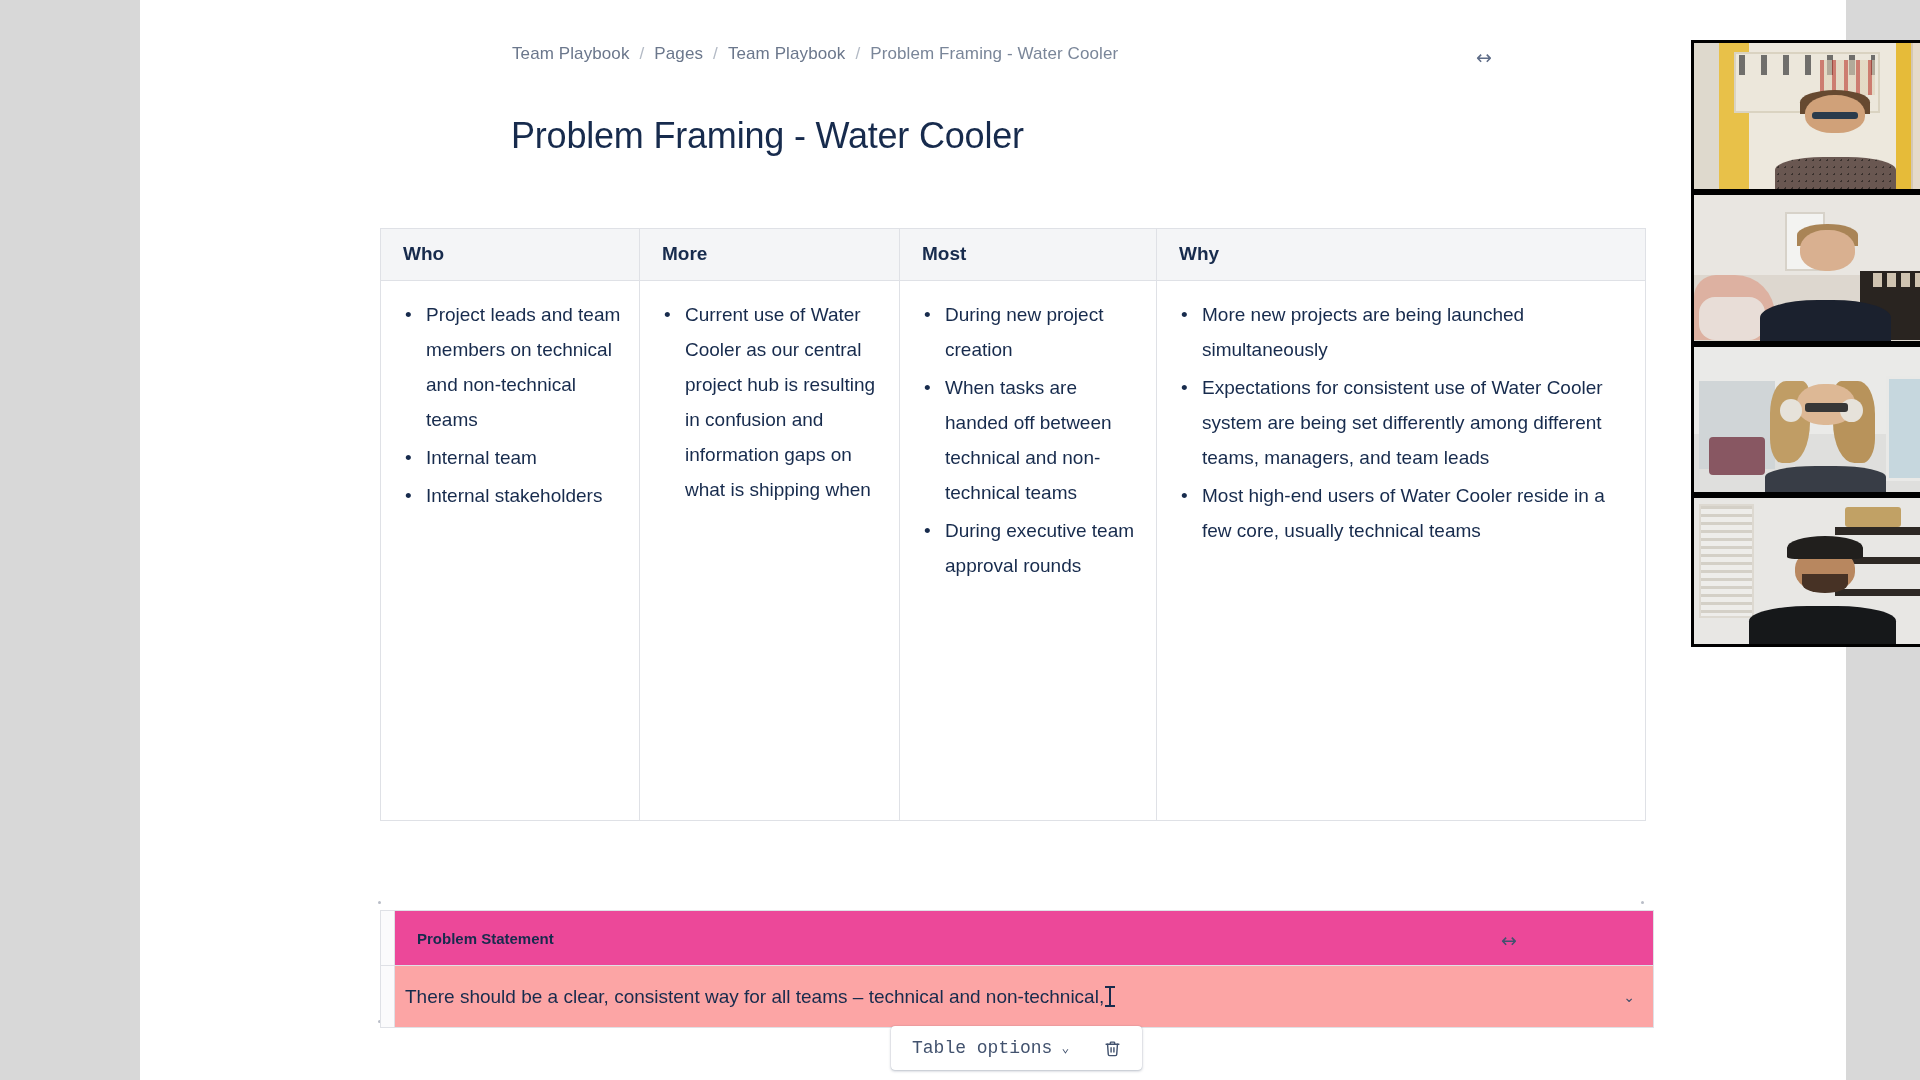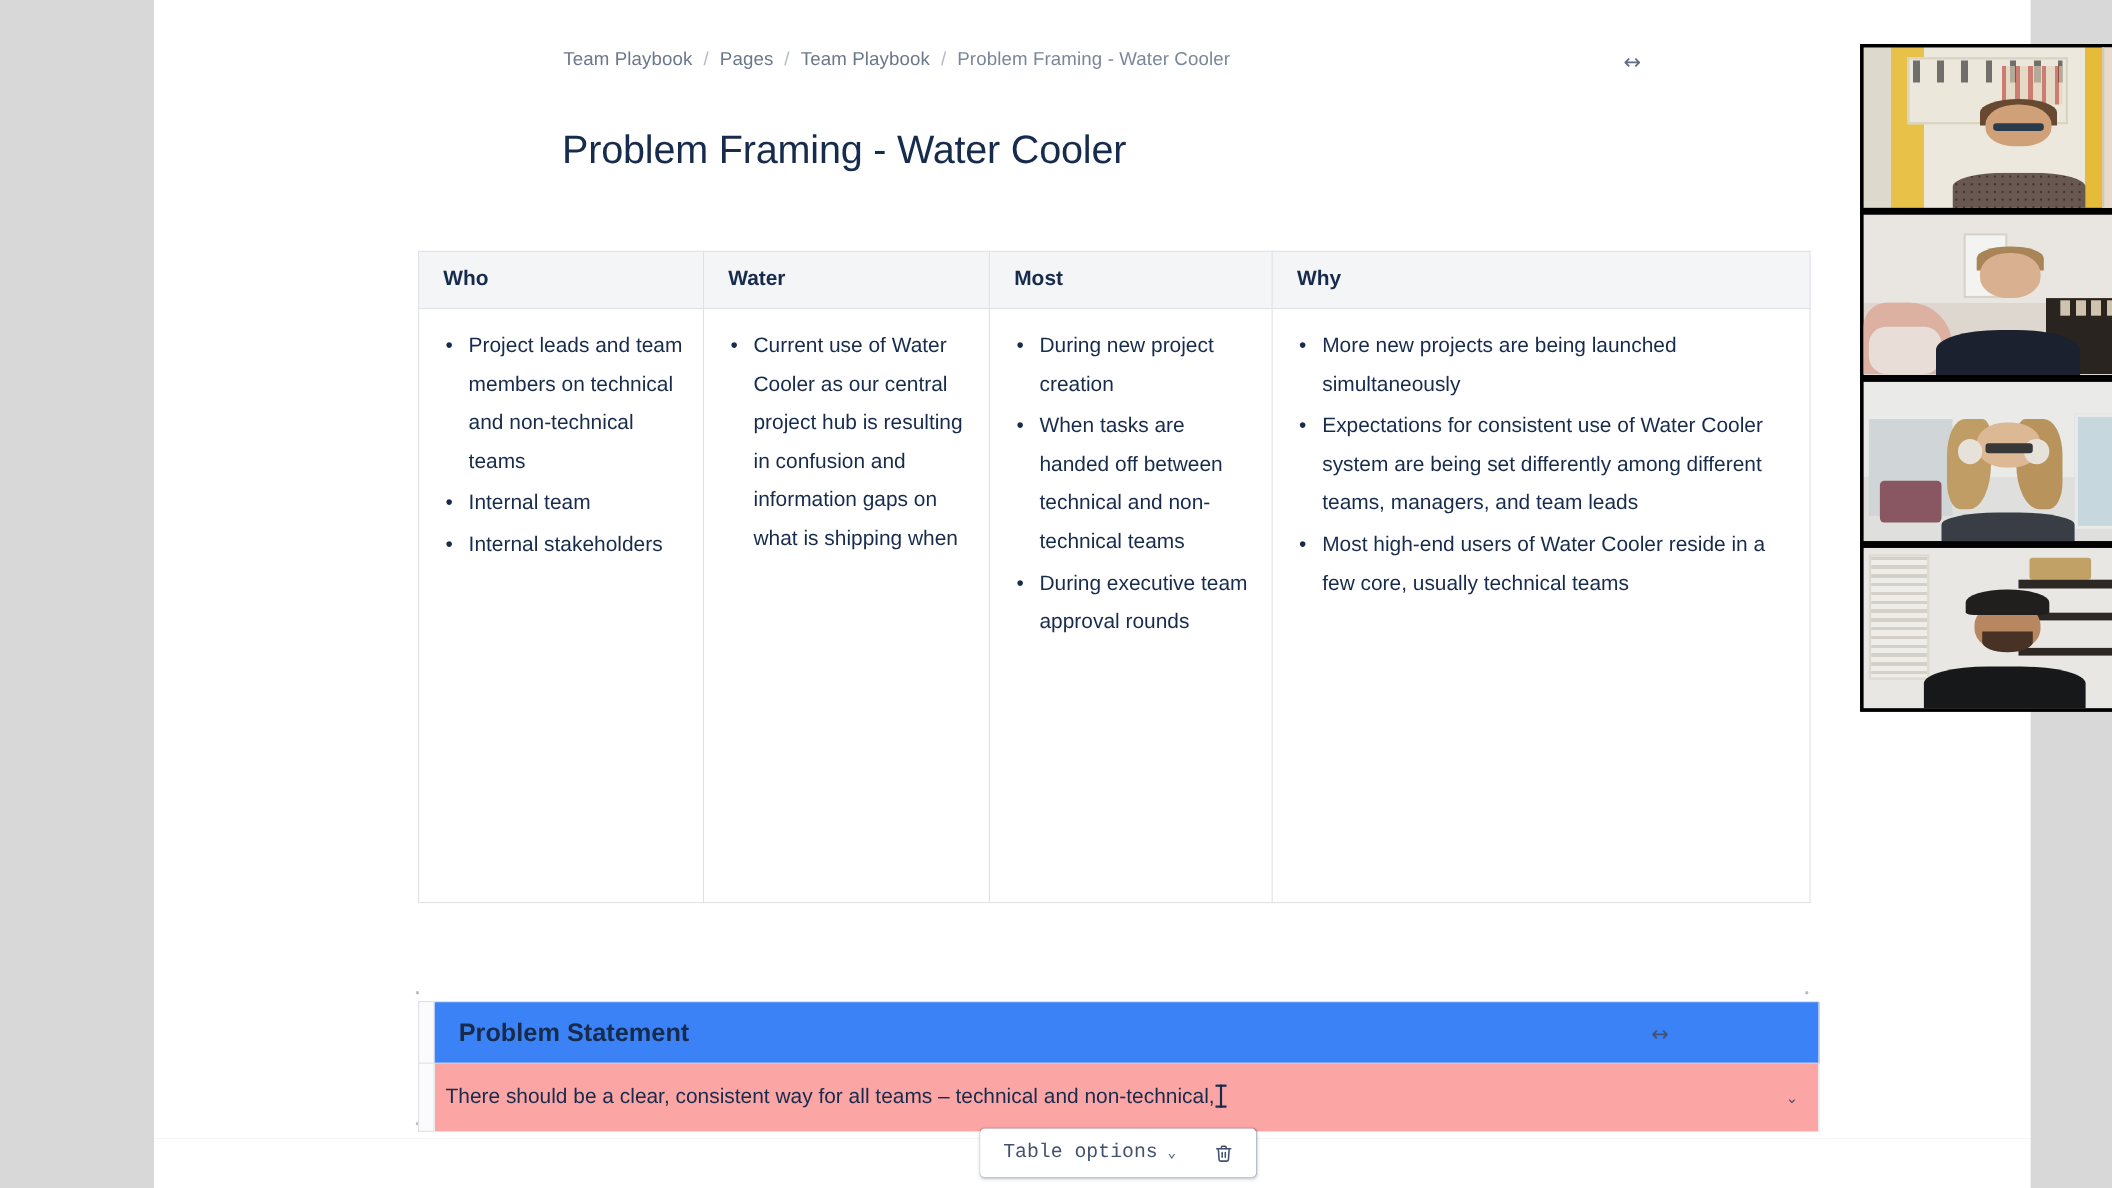--- a/index.html
+++ b/index.html
@@ -101,24 +101,24 @@
     border-collapse: collapse;
   }
   .ps-table td { border: 1px solid #dfe1e6; }
   .ps-grip {
     width: 14px;
     background: #fbfbfc;
     border-right: 1px solid #dfe1e6 !important;
     padding: 0;
   }
   .ps-head-cell {
-    background: #3b82f6;
+    background: #ec4899;
     height: 55px;
     padding: 14px 0 14px 22px;
-    font-size: 23px; font-weight: 700; color: #172b4d;
+    font-size: 15px; font-weight: 700; color: #172b4d;
   }
   .ps-body-cell {
     background: #fca5a5;
     height: 62px;
     padding: 16px 0 16px 10px;
     font-size: 19px; color: #172b4d;
     position: relative;
   }
   .ps-text { display: inline; }
   .text-caret {
@@ -260,21 +260,21 @@
   </div>
 
   <div class="resize-arrows">↔</div>
 
   <div class="page-title">Problem Framing - Water Cooler</div>
 
   <table class="main-table">
     <thead>
       <tr>
         <th style="width:259px">Who</th>
-        <th style="width:260px">Water</th>
+        <th style="width:260px">More</th>
         <th style="width:257px">Most</th>
         <th>Why</th>
       </tr>
     </thead>
     <tbody>
       <tr>
         <td>
           <ul class="cell-list">
             <li>Project leads and team members on technical and non-technical teams</li>
             <li>Internal team</li>

